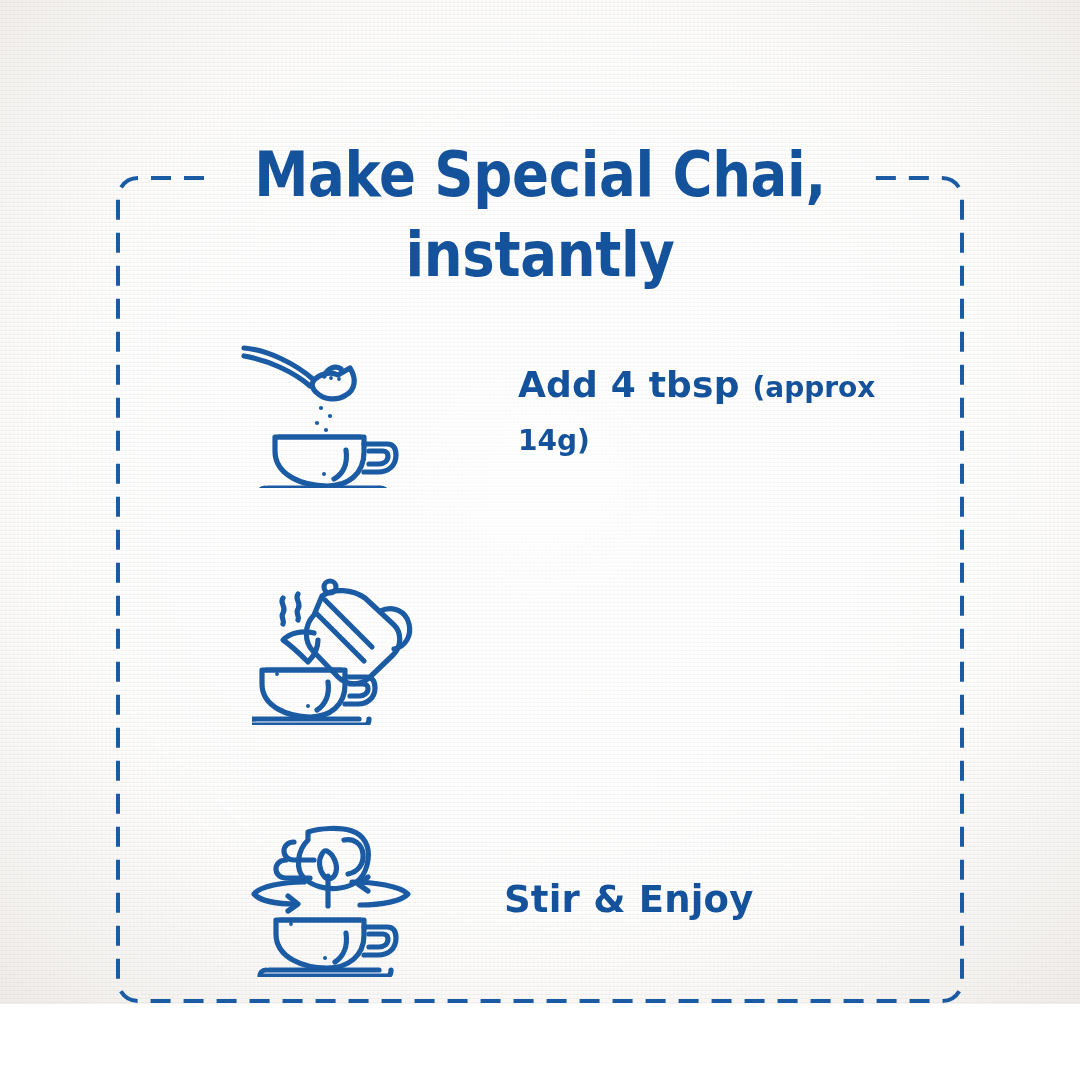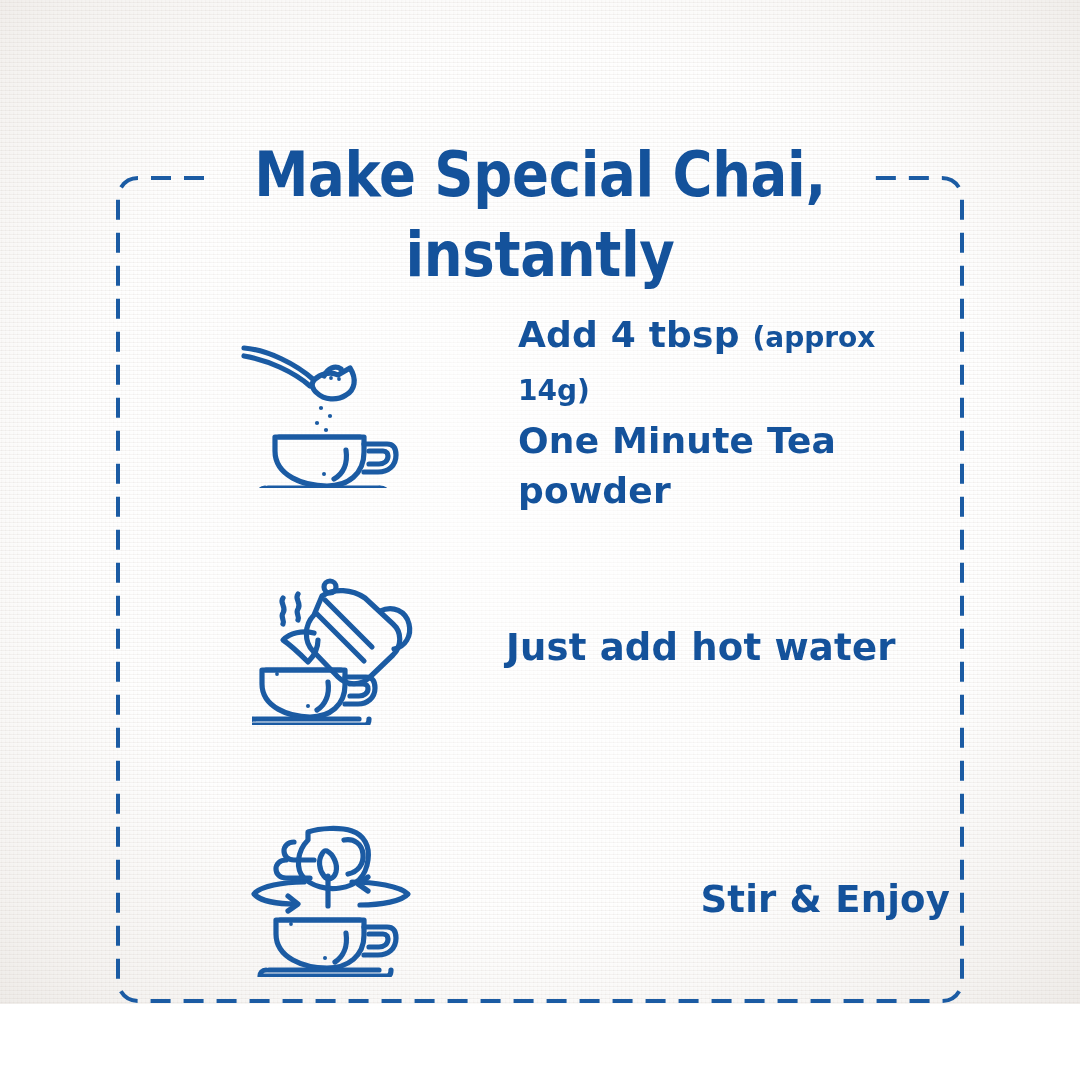--- a/index.html
+++ b/index.html
@@ -117,21 +117,21 @@
     color: #14529b;
     font-family: "DejaVu Sans", "Liberation Sans", sans-serif;
     font-weight: bold;
     font-size: 37px;
     line-height: 50px;
     letter-spacing: 0.2px;
     padding-left: 96px;
   }
   #step-row-1 .step-text { padding-left: 100px; font-size: 36px; }
   #step-row-2 .step-text { padding-left: 74px; }
-  #step-row-3 .step-text { padding-left: 76px; text-align: right; }
+  #step-row-3 .step-text { padding-left: 76px; }
 
   .step-note {
     font-size: 28px;
     font-weight: bold;
     letter-spacing: 0;
   }
   .step-line { display: block; }
 </style>
 </head>
 <body>
@@ -187,21 +187,20 @@
         <path d="M30 150 L 141 150"></path>
         <path d="M27 150 C 23 150, 21 153, 21 156 C 21 160, 24 163, 29 163
                  L 141 163 C 146 163, 149 160, 149 156 C 149 152, 146 150, 142 150"></path>
       </svg>
     </div>
 
     <div class="step-text">
       <span class="step-line">
         <span>Add 4 tbsp </span><span class="step-note">(approx 14g)</span>
       </span>
-      <span class="step-line">One Minute Tea powder</span>
     </div>
   </div>
 
   <div class="step-row" id="step-row-2">
 
     <div class="step-icon">
       <svg width="168" height="155" viewBox="0 0 168 155" fill="none" xmlns="http://www.w3.org/2000/svg" stroke="#1b5ba3" stroke-width="5.2" stroke-linecap="round" stroke-linejoin="round">
 
         <path d="M31 28 C 27 33, 35 37, 31 43 C 28 47, 33 50, 31 54"></path>
         <path d="M46 24 C 42 29, 50 33, 46 39 C 43 43, 48 46, 46 50"></path>
@@ -233,23 +232,20 @@
 
         <path d="M76 112 C 78 125, 73 135, 65 140"></path>
         <circle cx="56" cy="136" r="2" fill="#1b5ba3" stroke="none"></circle>
         <circle cx="25" cy="104" r="1.9" fill="#1b5ba3" stroke="none"></circle>
 
         <path d="M4 149 L 107 149"></path>
         <path d="M2 149 C -2 149, -4 152, -4 155 L 113 155 C 116 155, 117 152, 117 149"></path>
       </svg>
     </div>
 
-    <div class="step-text">
-      <span class="step-line">Just add hot water</span>
-    </div>
   </div>
 
   <div class="step-row" id="step-row-3">
 
     <div class="step-icon">
       <svg width="172" height="155" viewBox="0 0 172 155" fill="none" xmlns="http://www.w3.org/2000/svg" stroke="#1b5ba3" stroke-width="5.2" stroke-linecap="round" stroke-linejoin="round">
 
         <path d="M46 20 C 40 20, 36 24, 36 29 C 36 34, 40 38, 46 38 L 66 38"></path>
         <path d="M38 38 C 32 38, 28 42, 28 47 C 28 52, 32 56, 38 56 L 62 56"></path>
         <path d="M60 10 C 72 6, 92 5, 104 9 C 116 13, 122 24, 120 38

